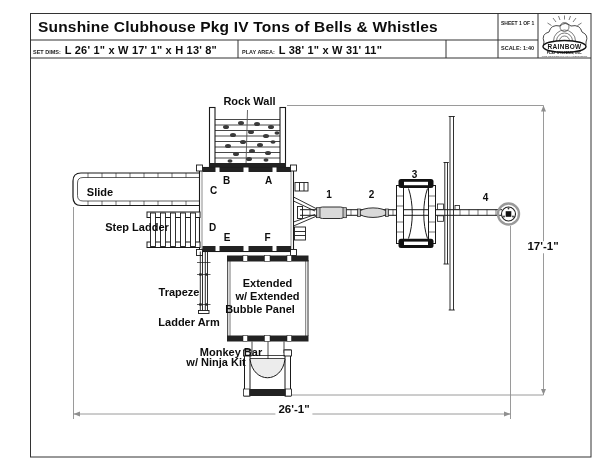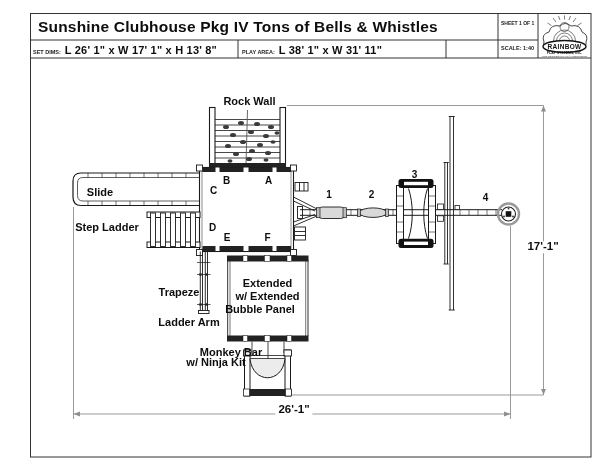--- a/index.html
+++ b/index.html
@@ -310,21 +310,21 @@
   <span class="dims-cap">PLAY AREA:</span>
   <span class="dims-val">L 38' 1" x W 31' 11"</span>
 </div>
 
 <div class="logo-txt" style="left:564.5px;top:46.5px;font-size:6.5px;letter-spacing:.3px;">RAINBOW</div>
 <div class="logo-txt" style="left:564.5px;top:53.5px;font-size:3.5px;">PLAY SYSTEMS, INC.</div>
 <div class="logo-txt" style="left:564.5px;top:56.5px;font-size:2.5px;color:#666;">FINE RESIDENTIAL PLAY EQUIPMENT</div>
 
 <div class="lbl" style="left:249.5px;top:101px;">Rock Wall</div>
 <div class="lbl" style="left:100px;top:191.5px;text-align:center;">Slide</div>
-<div class="lbl" style="left:107px;top:227px;">Step Ladder</div>
+<div class="lbl" style="left:137px;top:227px;">Step Ladder</div>
 <div class="lbl" style="left:179px;top:292px;">Trapeze</div>
 <div class="lbl" style="left:189px;top:321.5px;">Ladder Arm</div>
 <div class="lbl" style="left:267.5px;top:283px;">Extended</div>
 <div class="lbl" style="left:267.5px;top:296px;text-align:center;">w/ Extended</div>
 <div class="lbl" style="left:260px;top:309px;">Bubble Panel</div>
 <div class="lbl" style="left:219px;top:351.5px;margin-left:12px;">Monkey Bar</div>
 <div class="lbl" style="left:216px;top:361.5px;">w/ Ninja Kit</div>
 
 <div class="lbl letter" style="left:268.5px;top:181px;">A</div>
 <div class="lbl letter" style="left:226.5px;top:180.5px;">B</div>

